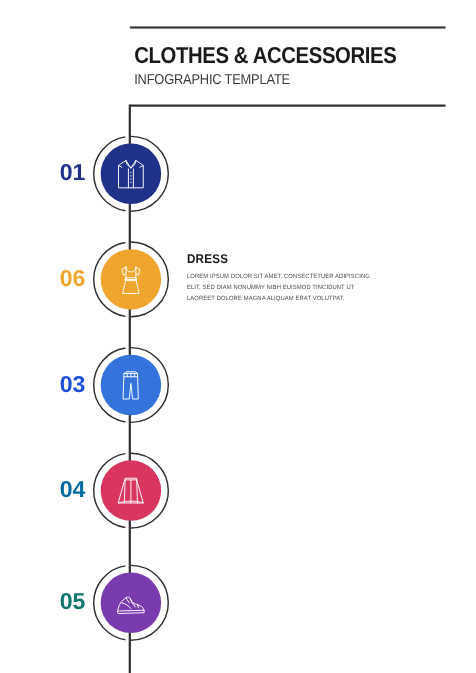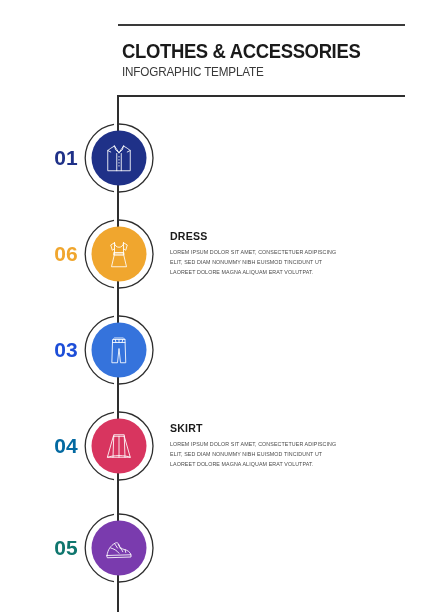--- a/index.html
+++ b/index.html
@@ -179,24 +179,20 @@
       <div class="disc-icon">
         <svg viewBox="0 0 48 48">
     <path d="M17 11 L31 11 L39 39 L9 39 Z"></path>
     <path d="M17 11 L16 39 M31 11 L32 39 M24 11 L24 39"></path>
     <path d="M9 39 C15 36, 33 36, 39 39"></path>
     <path d="M17 11 L17 9 L31 9 L31 11"></path>
             </svg>
       </div>
     </div>
 
-    <div class="txt">
-      <h3>SKIRT</h3>
-      <p>LOREM IPSUM DOLOR SIT AMET, CONSECTETUER ADIPISCING ELIT, SED DIAM NONUMMY NIBH EUISMOD TINCIDUNT UT LAOREET DOLORE MAGNA ALIQUAM ERAT VOLUTPAT.</p>
-    </div>
       </div>
       <div class="row" style="top: 500px;">
     <div class="num" style="color:#0f766e">05</div>
 
     <div class="badge">
       <svg viewBox="0 0 70 70" aria-hidden="true">
         <path d="M35 1 A34 34 0 0 1 35 69" fill="none" stroke="#2E2E2E" stroke-width="1.3"></path>
         <path d="M30 1.4 A34 34 0 0 0 30 68.6" fill="none" stroke="#2E2E2E" stroke-width="1.3"></path>
         <circle cx="35" cy="35" r="27.5" fill="#7A3BAE"></circle>
       </svg>

